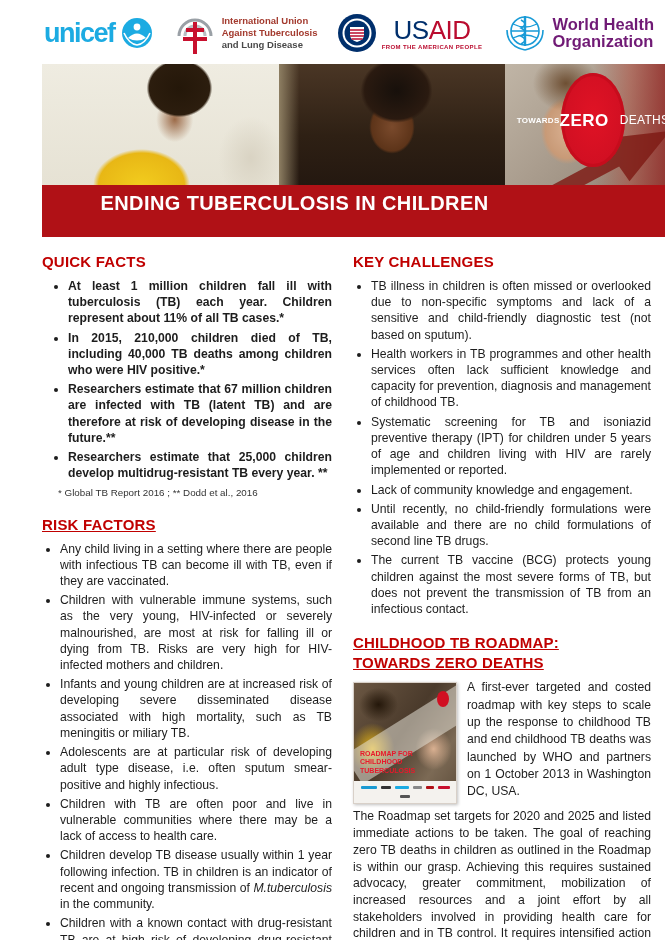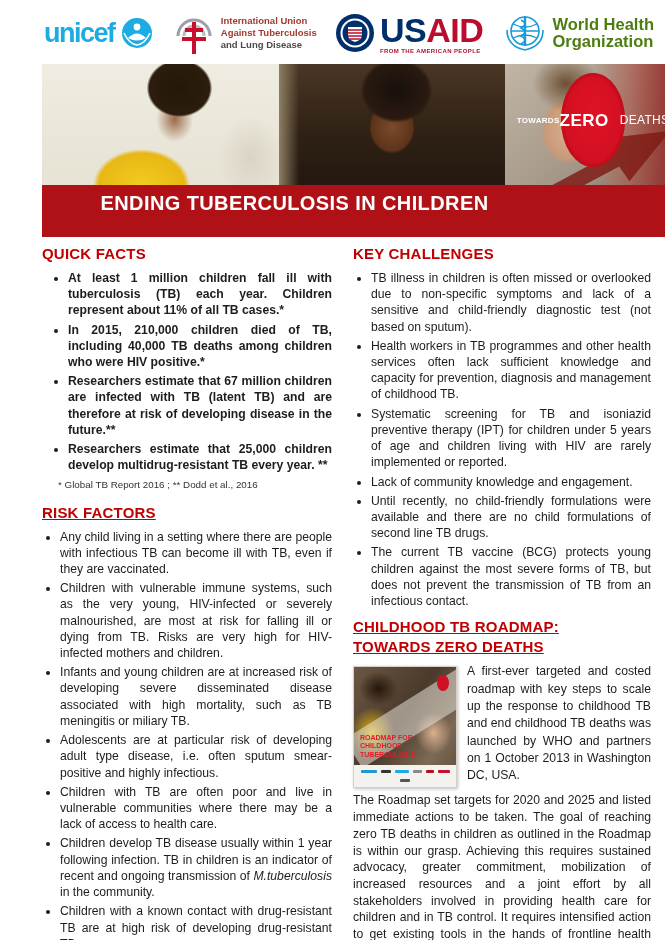--- a/index.html
+++ b/index.html
@@ -11,24 +11,24 @@
   }
 
   
   .logo-row { position:absolute; top:6px; left:44px; width:610px; height:54px;
     display:flex; align-items:center; justify-content:space-between; }
   .logo { display:flex; align-items:center; gap:5px; }
   .unicef-word { font-size:27px; font-weight:700; color:#1cabe2; letter-spacing:-1.5px; }
   .union-text { font-size:9.5px; line-height:1.25; font-weight:700; }
   .union-text .l1,.union-text .l2 { color:#a33a2e; display:block; }
   .union-text .l3 { color:#4a4a4a; display:block; }
-  .usaid-word { font-size:34px; font-weight:700; letter-spacing:-0.5px; line-height:1;text-align:center; }
+  .usaid-word { font-size:26px; font-weight:400; letter-spacing:-0.5px; line-height:1;text-align:center; }
   .usaid-us { color:#002f6c; } .usaid-aid { color:#ba0c2f; }
   .usaid-tag { font-size:6px; color:#ba0c2f; letter-spacing:0.4px; font-weight:700; margin-top:1px; }
-  .who-text { font-size:16.5px; line-height:1.03; font-weight:700; color:#4d7c0f; }
+  .who-text { font-size:16.5px; line-height:1.03; font-weight:700; color:#701a75; }
 
   
   .banner { position:absolute; left:42px; top:64px; width:623px; height:121px; display:flex; overflow:hidden; }
   .seg { height:100%; position:relative; }
   .seg1 { width:237px;
     background:
       radial-gradient(52px 46px at 58% 20%, #241709 0%, #2c1d0e 58%, rgba(36,23,9,0) 63%),
       radial-gradient(28px 34px at 56% 46%, #9c6b49 0%, rgba(156,107,73,0) 66%),
       radial-gradient(78px 58px at 42% 100%, #f2cc1e 0%, #e8b715 55%, rgba(232,183,21,0) 62%),
       radial-gradient(46px 60px at 88% 78%, #d9d3c3 0%, rgba(217,211,195,0) 70%),
@@ -63,21 +63,21 @@
   
   .title-bar { position:absolute; left:42px; top:185px; width:623px; height:52px;
     background:#b01116; color:#ffffff; text-align:center; line-height:36px;
     font-size:20px; font-weight:800; letter-spacing:0.4px; padding-right:118px; }
 
   
   .columns { position:absolute; left:42px; top:236px; width:609px; display:flex; gap:21px; }
   .col { font-size:12.2px; line-height:1.33; }
   .col.left  { width:290px; }
   .col.right { width:298px; }
-  h2.sect { font-size:15px; font-weight:800; color:#c00000; letter-spacing:0.2px; margin:8px 0 6px 0; }
+  h2.sect { font-size:15px; font-weight:800; color:#c00000; letter-spacing:0.2px; margin:16px 0 6px 0; }
   h2.sect.two-line span { display:block; }
   ul.blist { list-style:disc; margin:0 0 4px 0; padding-left:18px; text-align:justify; }
   ul.blist li { margin-bottom:3px; }
   ul.blist.bold { padding-left:26px; font-weight:700; }
   .footnote { font-size:9.8px; color:#333; margin:3px 0 12px 16px; }
   .sect-gap { margin-top:10px;text-decoration:underline; }
 
   
   .roadmap-wrap { margin-top:2px; }
   .cover { float:left; width:104px; height:122px; margin:3px 10px 4px 0; position:relative;

